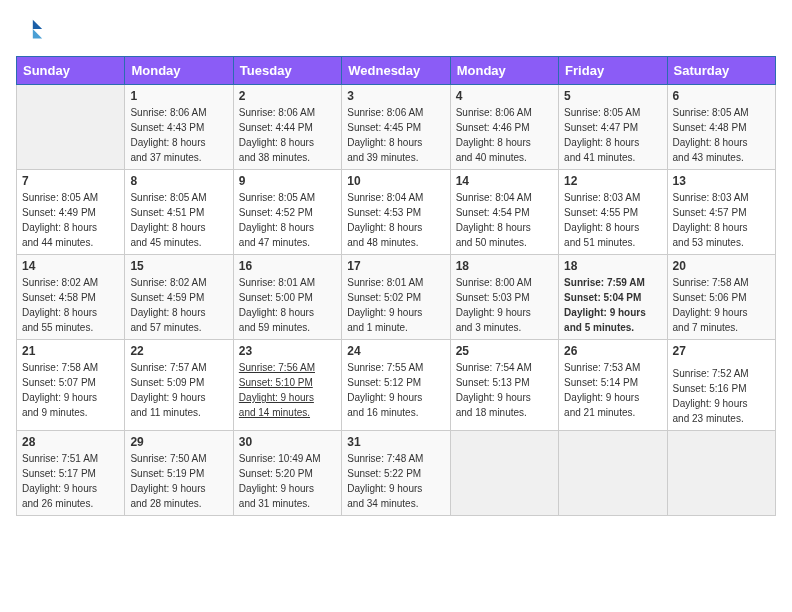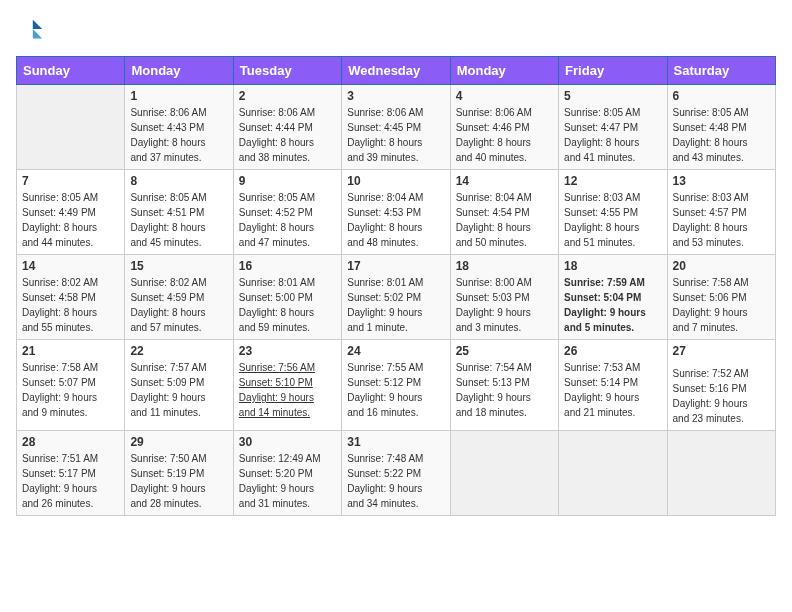--- a/index.html
+++ b/index.html
@@ -329,21 +329,21 @@
         </td>
         <td>
           <span class="day-num">29</span>
           <div class="day-info" style="white-space: pre-line;">Sunrise: 7:50 AM
 Sunset: 5:19 PM
 Daylight: 9 hours
 and 28 minutes.</div>
         </td>
         <td>
           <span class="day-num">30</span>
-          <div class="day-info" style="white-space: pre-line;">Sunrise: 12:49 AM
+          <div class="day-info" style="white-space: pre-line;">Sunrise: 10:49 AM
 Sunset: 5:20 PM
 Daylight: 9 hours
 and 31 minutes.</div>
         </td>
         <td>
           <span class="day-num">31</span>
           <div class="day-info" style="white-space: pre-line;">Sunrise: 7:48 AM
 Sunset: 5:22 PM
 Daylight: 9 hours
 and 34 minutes.</div>

